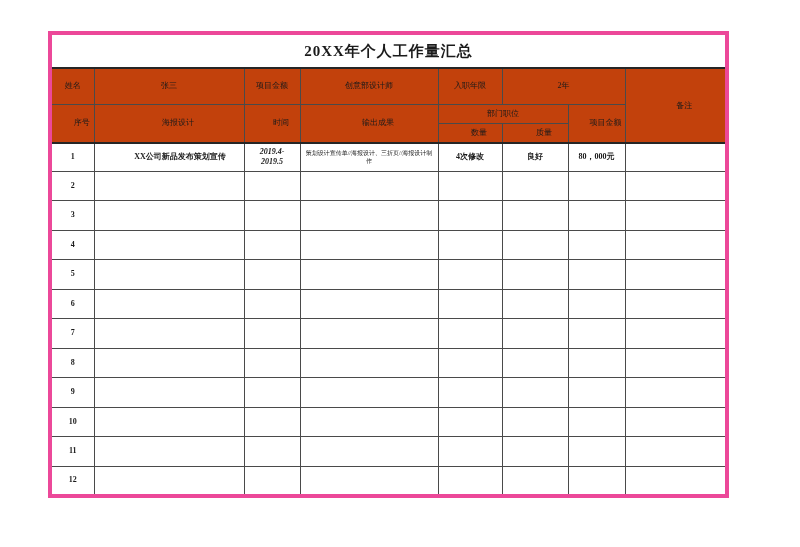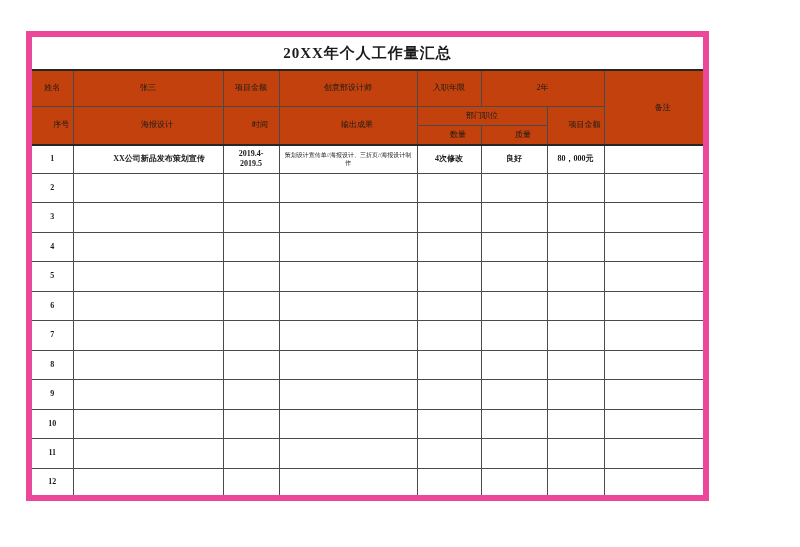--- a/index.html
+++ b/index.html
@@ -6,26 +6,26 @@
     margin: 0;
     padding: 0;
     width: 800px;
     height: 547px;
     background: #ffffff;
     font-family: "Liberation Serif", "DejaVu Serif", serif;
     color: #1a1a1a;
   }
   table.sheet {
     position: absolute;
-    left: 26px;
+    left: 48px;
     top: 31px;
     width: 677px;
     border-collapse: collapse;
     table-layout: fixed;
-    border: 6px solid #ec4899;
+    border: 4px solid #ec4899;
   }
   td {
     border: 1px solid #4a4a4a;
     text-align: center;
     vertical-align: middle;
     padding: 0 2px;
     overflow: hidden;
     font-size: 8px;
     line-height: 1.25;
   }
@@ -41,21 +41,21 @@
   tr.hrow-a  { height: 19px; }
   tr.hrow-b  { height: 20px; }
   tr.data-first { height: 28px; }
   tr.data-row   { height: 29.5px; }
   td.hdr {
     background: #c2410c;
     font-weight: normal;
   }
   td.hdr-b { border-bottom: 2px solid #262626; padding-left: 20px; }
   td.val { font-weight: bold; }
-  td.cell-time { font-weight: bold; white-space: pre-line; }
+  td.cell-time { font-weight: bold; white-space: pre-line; font-style: italic; }
   td.cell-content {
     font-size: 6px;
     line-height: 1.35;
     padding: 0 3px;
   }
   td.cell-project { font-weight: bold; padding-left: 24px; }
 </style>
 </head>
 <body>
 

